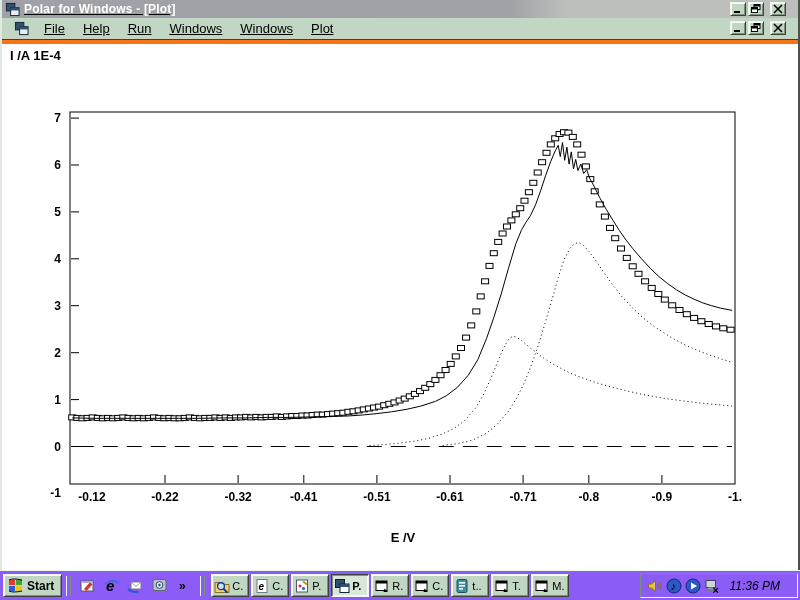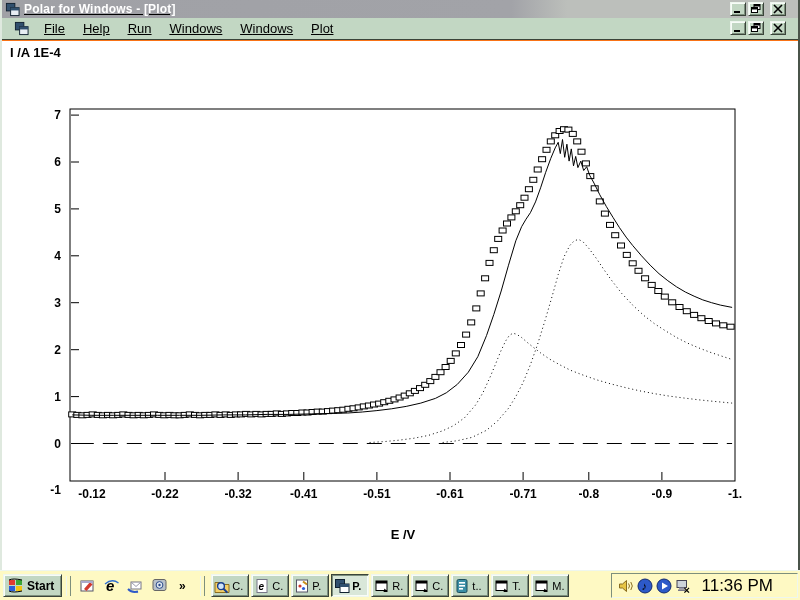--- a/index.html
+++ b/index.html
@@ -21,26 +21,26 @@
   .win-controls{position:absolute;right:12px;top:2px;display:flex;gap:2px;}
   .win-controls .sp{width:2px;}
   .win-btn{width:16px;height:14px;padding:0;background:#c2d7c3;
     border:1px solid;border-color:#eef6ee #3a443a #3a443a #eef6ee;
     box-shadow:inset 1px 1px 0 #f8fcf8,inset -1px -1px 0 #7d8f7d;
     display:flex;align-items:center;justify-content:center;}
   .win-btn svg{width:12px;height:10px;display:block;}
   .appico{width:15px;height:15px;display:inline-block;}
   .appico svg{width:15px;height:15px;display:block;}
   .client{position:absolute;left:0;top:40px;width:796px;height:530px;background:#fff;
-    border-top:1px solid #f97316;}
+    border-top:4px solid #f97316;}
   svg text{font-family:"Liberation Sans",sans-serif;fill:#000;}
   text.tick{font-size:12px;font-weight:bold;}
   text.axlbl{font-size:13px;font-weight:bold;}
   
-  .taskbar{position:absolute;left:0;top:570px;width:800px;height:30px;background:#fef9c3;
+  .taskbar{position:absolute;left:0;top:570px;width:800px;height:30px;background:#8b5cf6;
     border-top:1px solid #eef6ee;box-sizing:border-box;display:flex;align-items:center;padding:0 2px;}
   .start{height:23px;margin-left:1px;padding:0 7px 0 3px;background:#c2d7c3;
     border:1px solid;border-color:#eef6ee #3a443a #3a443a #eef6ee;
     box-shadow:inset 1px 1px 0 #f8fcf8,inset -1px -1px 0 #7d8f7d;
     display:flex;align-items:center;gap:3px;font-weight:bold;font-size:12px;
     font-family:"Liberation Sans",sans-serif;}
   .grip{width:3px;height:20px;margin:0 4px;border-left:1px solid #eef6ee;border-right:1px solid #7d8f7d;}
   #quick-launch{display:flex;align-items:center;gap:7px;padding:0 4px;}
   .qicon{width:17px;height:17px;display:inline-block;}
   .qicon svg{width:17px;height:17px;display:block;}
@@ -52,21 +52,21 @@
   .task-btn.active{background:#d9e7d9;font-weight:bold;
     border-color:#3a443a #eef6ee #eef6ee #3a443a;
     box-shadow:inset 1px 1px 0 #7d8f7d,inset -1px -1px 0 #f8fcf8;}
   .task-btn .ticon{width:16px;height:16px;flex:0 0 16px;}
   .task-btn .ticon svg{width:16px;height:16px;display:block;}
   .task-btn .tlabel{font-size:11px;margin-left:2px;white-space:nowrap;}
   .tray{margin-left:auto;height:23px;display:flex;align-items:center;padding:0 6px;
     border:1px solid;border-color:#7d8f7d #eef6ee #eef6ee #7d8f7d;}
   .tray .qicon{width:16px;height:16px;margin-right:3px;}
   .tray .qicon svg{width:16px;height:16px;}
-  .clock{font-size:17px;margin-left:7px;margin-right:18px;}
+  .clock{font-size:12px;margin-left:7px;margin-right:11px;font-style:italic;}
 </style>
 </head>
 <body>
 
 <div class="screen">
   <div class="window">
 
     <div class="titlebar">
       <span class="appico" id="app-icon">
           <svg viewBox="0 0 16 16">

